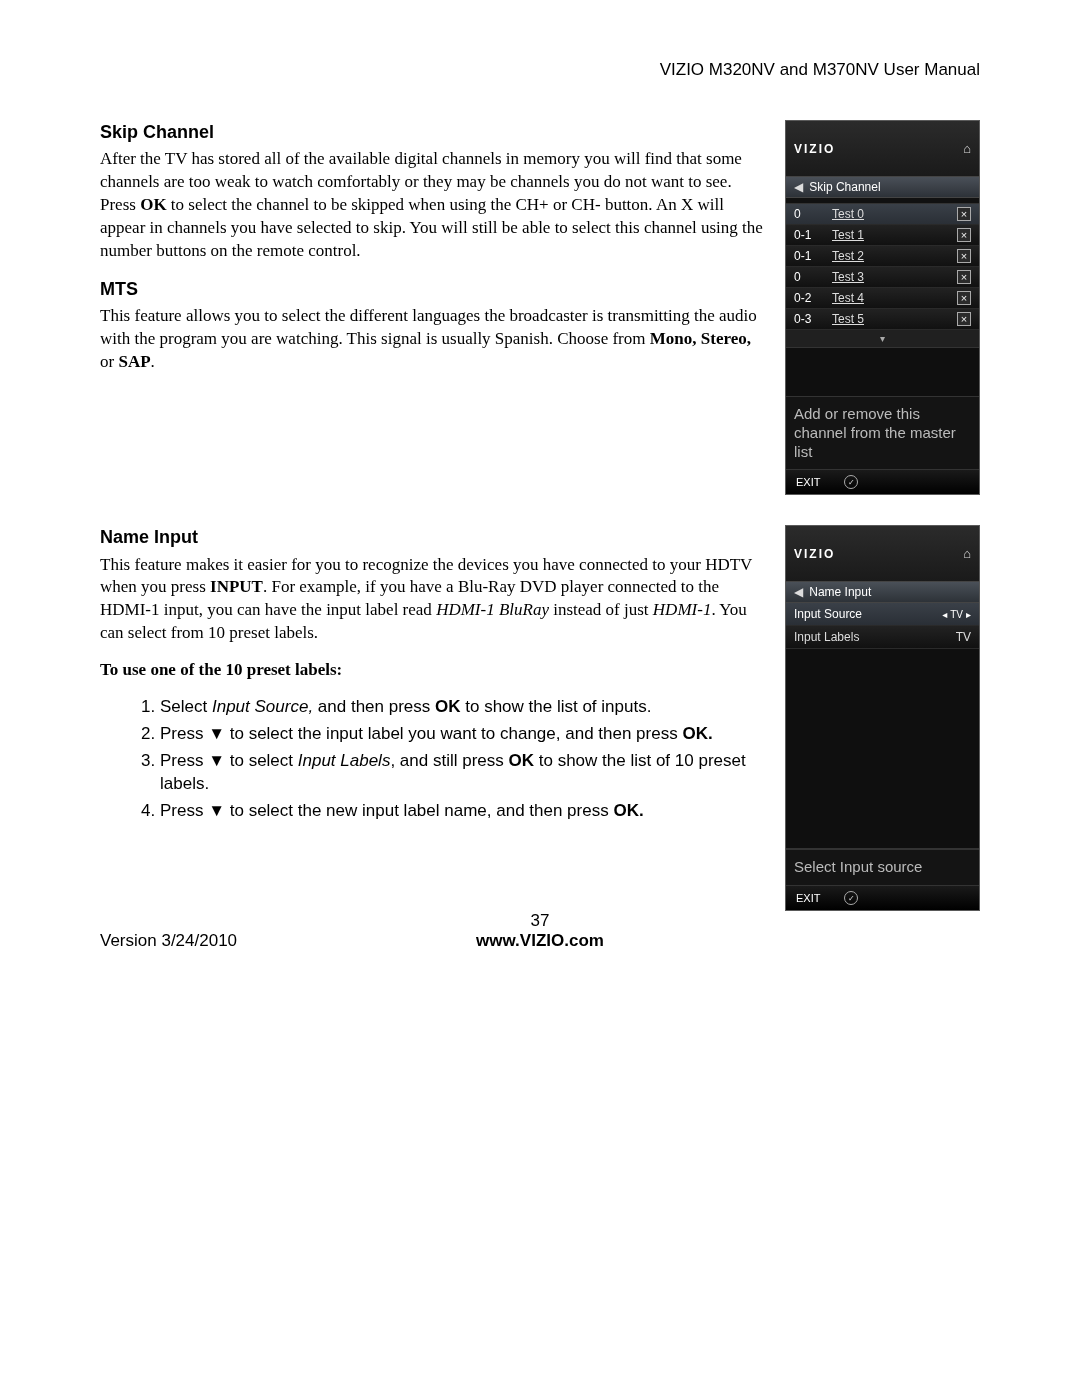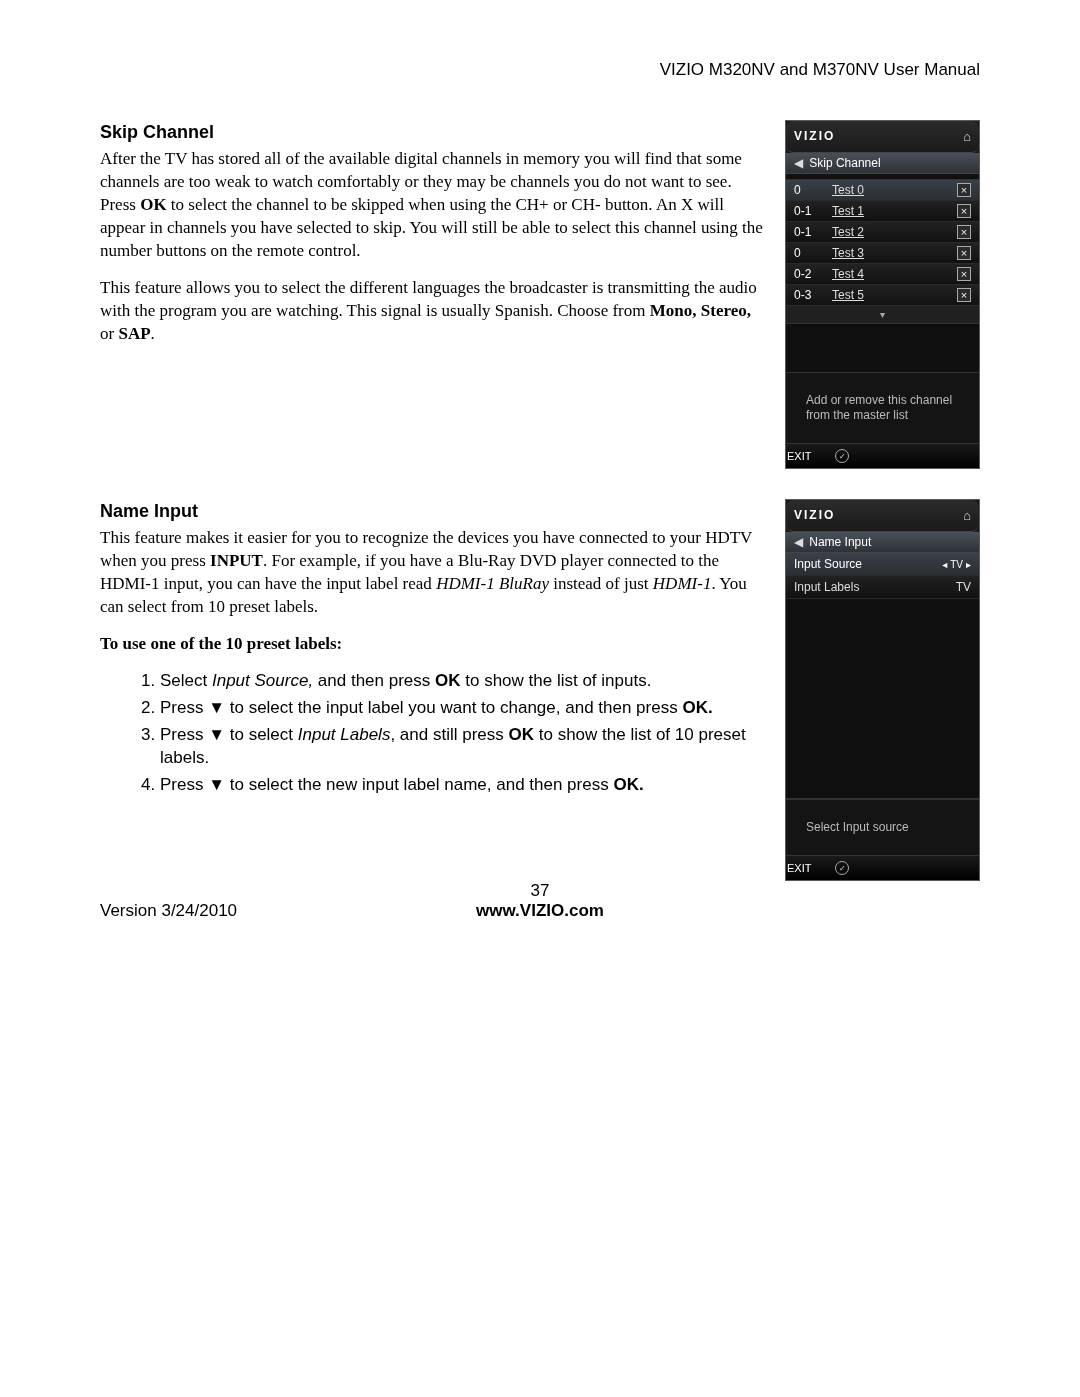--- a/index.html
+++ b/index.html
@@ -35,25 +35,24 @@
 
   
   .osd {
     width: 195px;
     border: 1px solid #5a5a5a;
     background: linear-gradient(#1a1a1a,#0a0a0a);
     font-size: 12px;
     color: #ddd;
   }
   .osd-header {
-    display:flex; justify-content:space-between; align-items:flex-start;
-    padding: 8px 8px;
+    display:flex; justify-content:space-between; align-items:flex-end;
+    padding: 20px 8px;
     border-bottom:1px solid #444;
     background: linear-gradient(#2b2b2b,#1a1a1a);
-    border-radius: 8px;
   }
   .vizio-logo { color:#fff; letter-spacing:2px; font-weight:bold; font-size:12px; }
   .osd-title {
     display:flex; align-items:center; gap:6px;
     padding: 3px 8px;
     background: linear-gradient(#4a5058,#2d3238);
     border-bottom:1px solid #444;
     color:#fff;
     font-size:12px;
   }
@@ -72,24 +71,24 @@
   .chk {
     width:14px; height:14px; border:1px solid #aaa; display:flex;
     align-items:center; justify-content:center; color:#eee; font-size:11px;
     background:#2b2b2b;
   }
   .osd-drop {
     text-align:center; padding:3px 0; background:#202020;
     border-bottom:1px solid #333; color:#aaa; font-size:10px;
   }
   .osd-empty { height:48px; background:#0f0f0f; }
-  .osd-note { padding:20px; font-size:12px; color:#bbb; background:#141414; border-top:1px solid #333; border-bottom:1px solid #333; line-height:1.25; }
+  .osd-note { padding:8px; font-size:15px; color:#bbb; background:#141414; border-top:1px solid #333; border-bottom:1px solid #333; line-height:1.25; }
   .osd-footer {
     display:flex; align-items:center; gap:24px;
-    padding:5px 1px;
+    padding:5px 10px;
     background: linear-gradient(#1a1a1a,#000);
     color:#fff; font-size:11px;
   }
   .osd-footer .ok-icon {
     width:14px; height:14px; border-radius:50%; border:1px solid #aaa;
     display:flex; align-items:center; justify-content:center;
     font-size:8px; color:#ddd;
   }
   .home-icon { color:#ddd; font-size:13px; }
   .tri { color:#ddd; font-size:12px; }
@@ -118,20 +117,21 @@
 
 <div class="page">
   <div class="doc-header">VIZIO M320NV and M370NV User Manual</div>
 
   <div class="content-row">
     <div class="text-col">
       <h3>Skip Channel</h3>
       <p>
         <span>After the TV has stored all of the available digital channels in memory you will find that some channels are too weak to watch comfortably or they may be channels you do not want to see. Press </span><b>OK</b><span> to select the channel to be skipped when using the CH+ or CH- button. An X will appear in channels you have selected to skip. You will still be able to select this channel using the number buttons on the remote control.</span>
       </p>
+      <h3>MTS</h3>
       <p>
         <span>This feature allows you to select the different languages the broadcaster is transmitting the audio with the program you are watching. This signal is usually Spanish. Choose from </span><b>Mono, Stereo,</b><span> or </span><b>SAP</b><span>.</span>
       </p>
     </div>
 
     <div class="osd">
       <div class="osd-header">
         <span class="vizio-logo">VIZIO</span>
         <span class="home-icon">⌂</span>
       </div>

